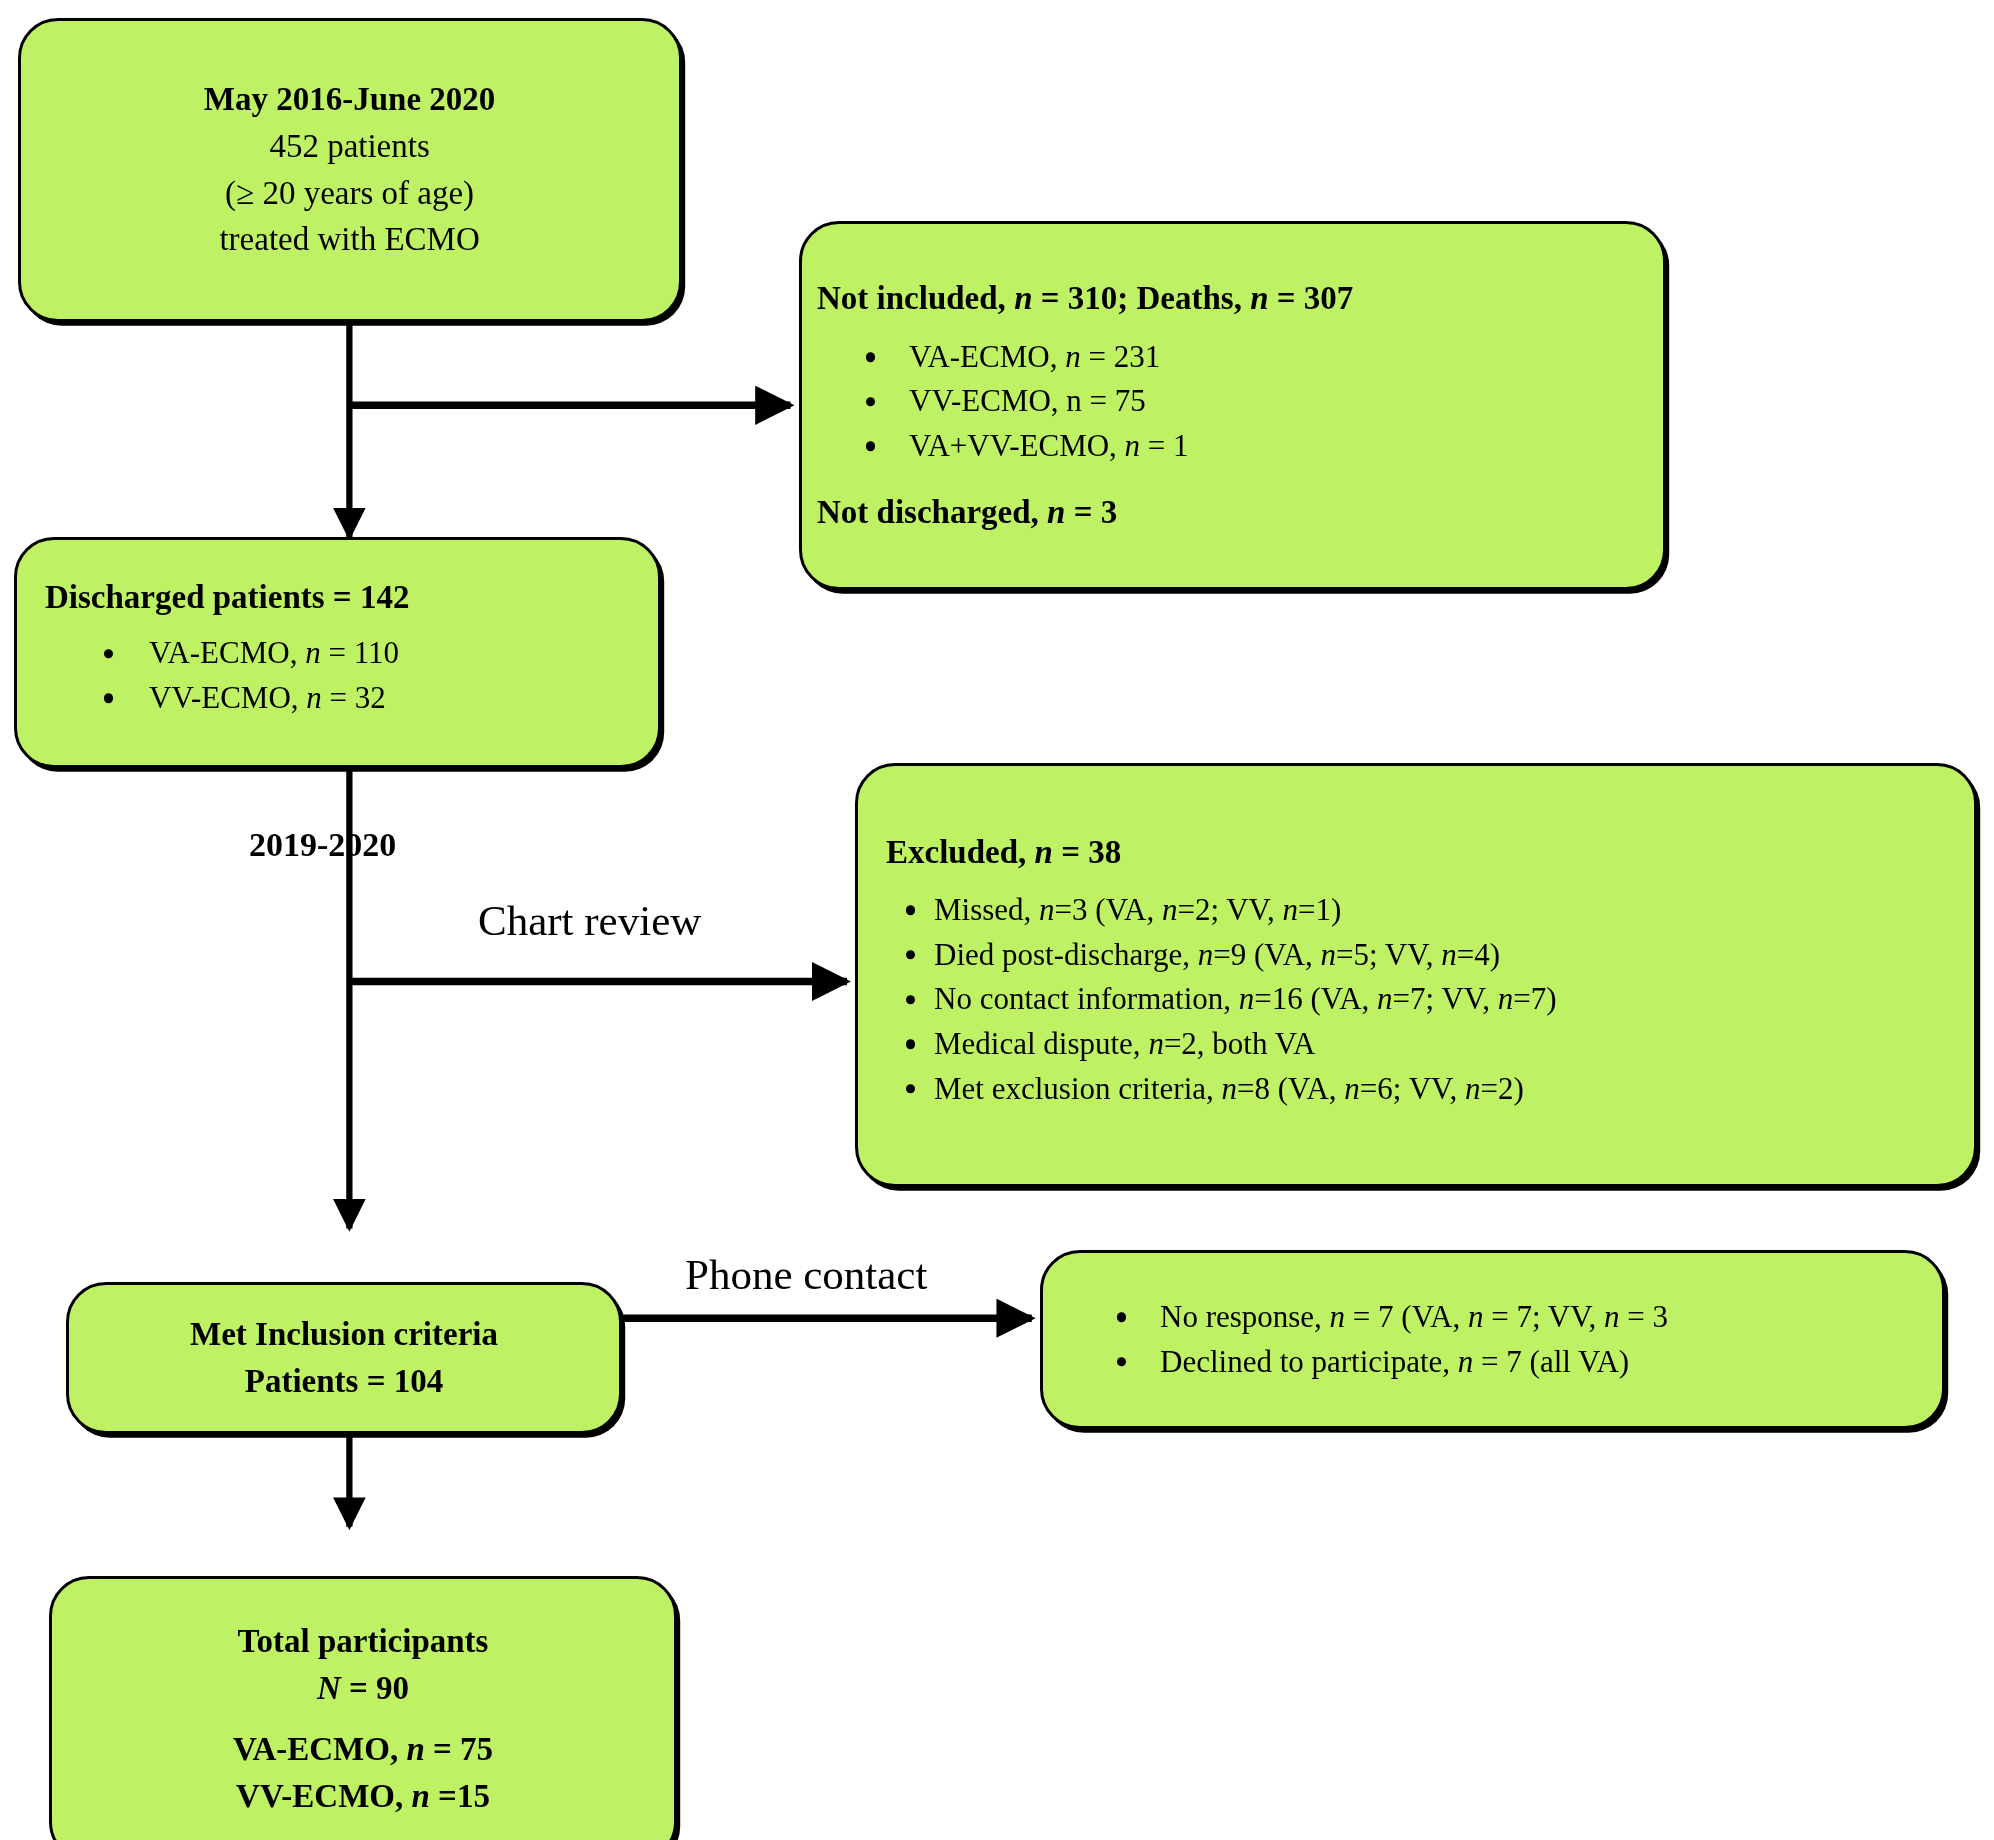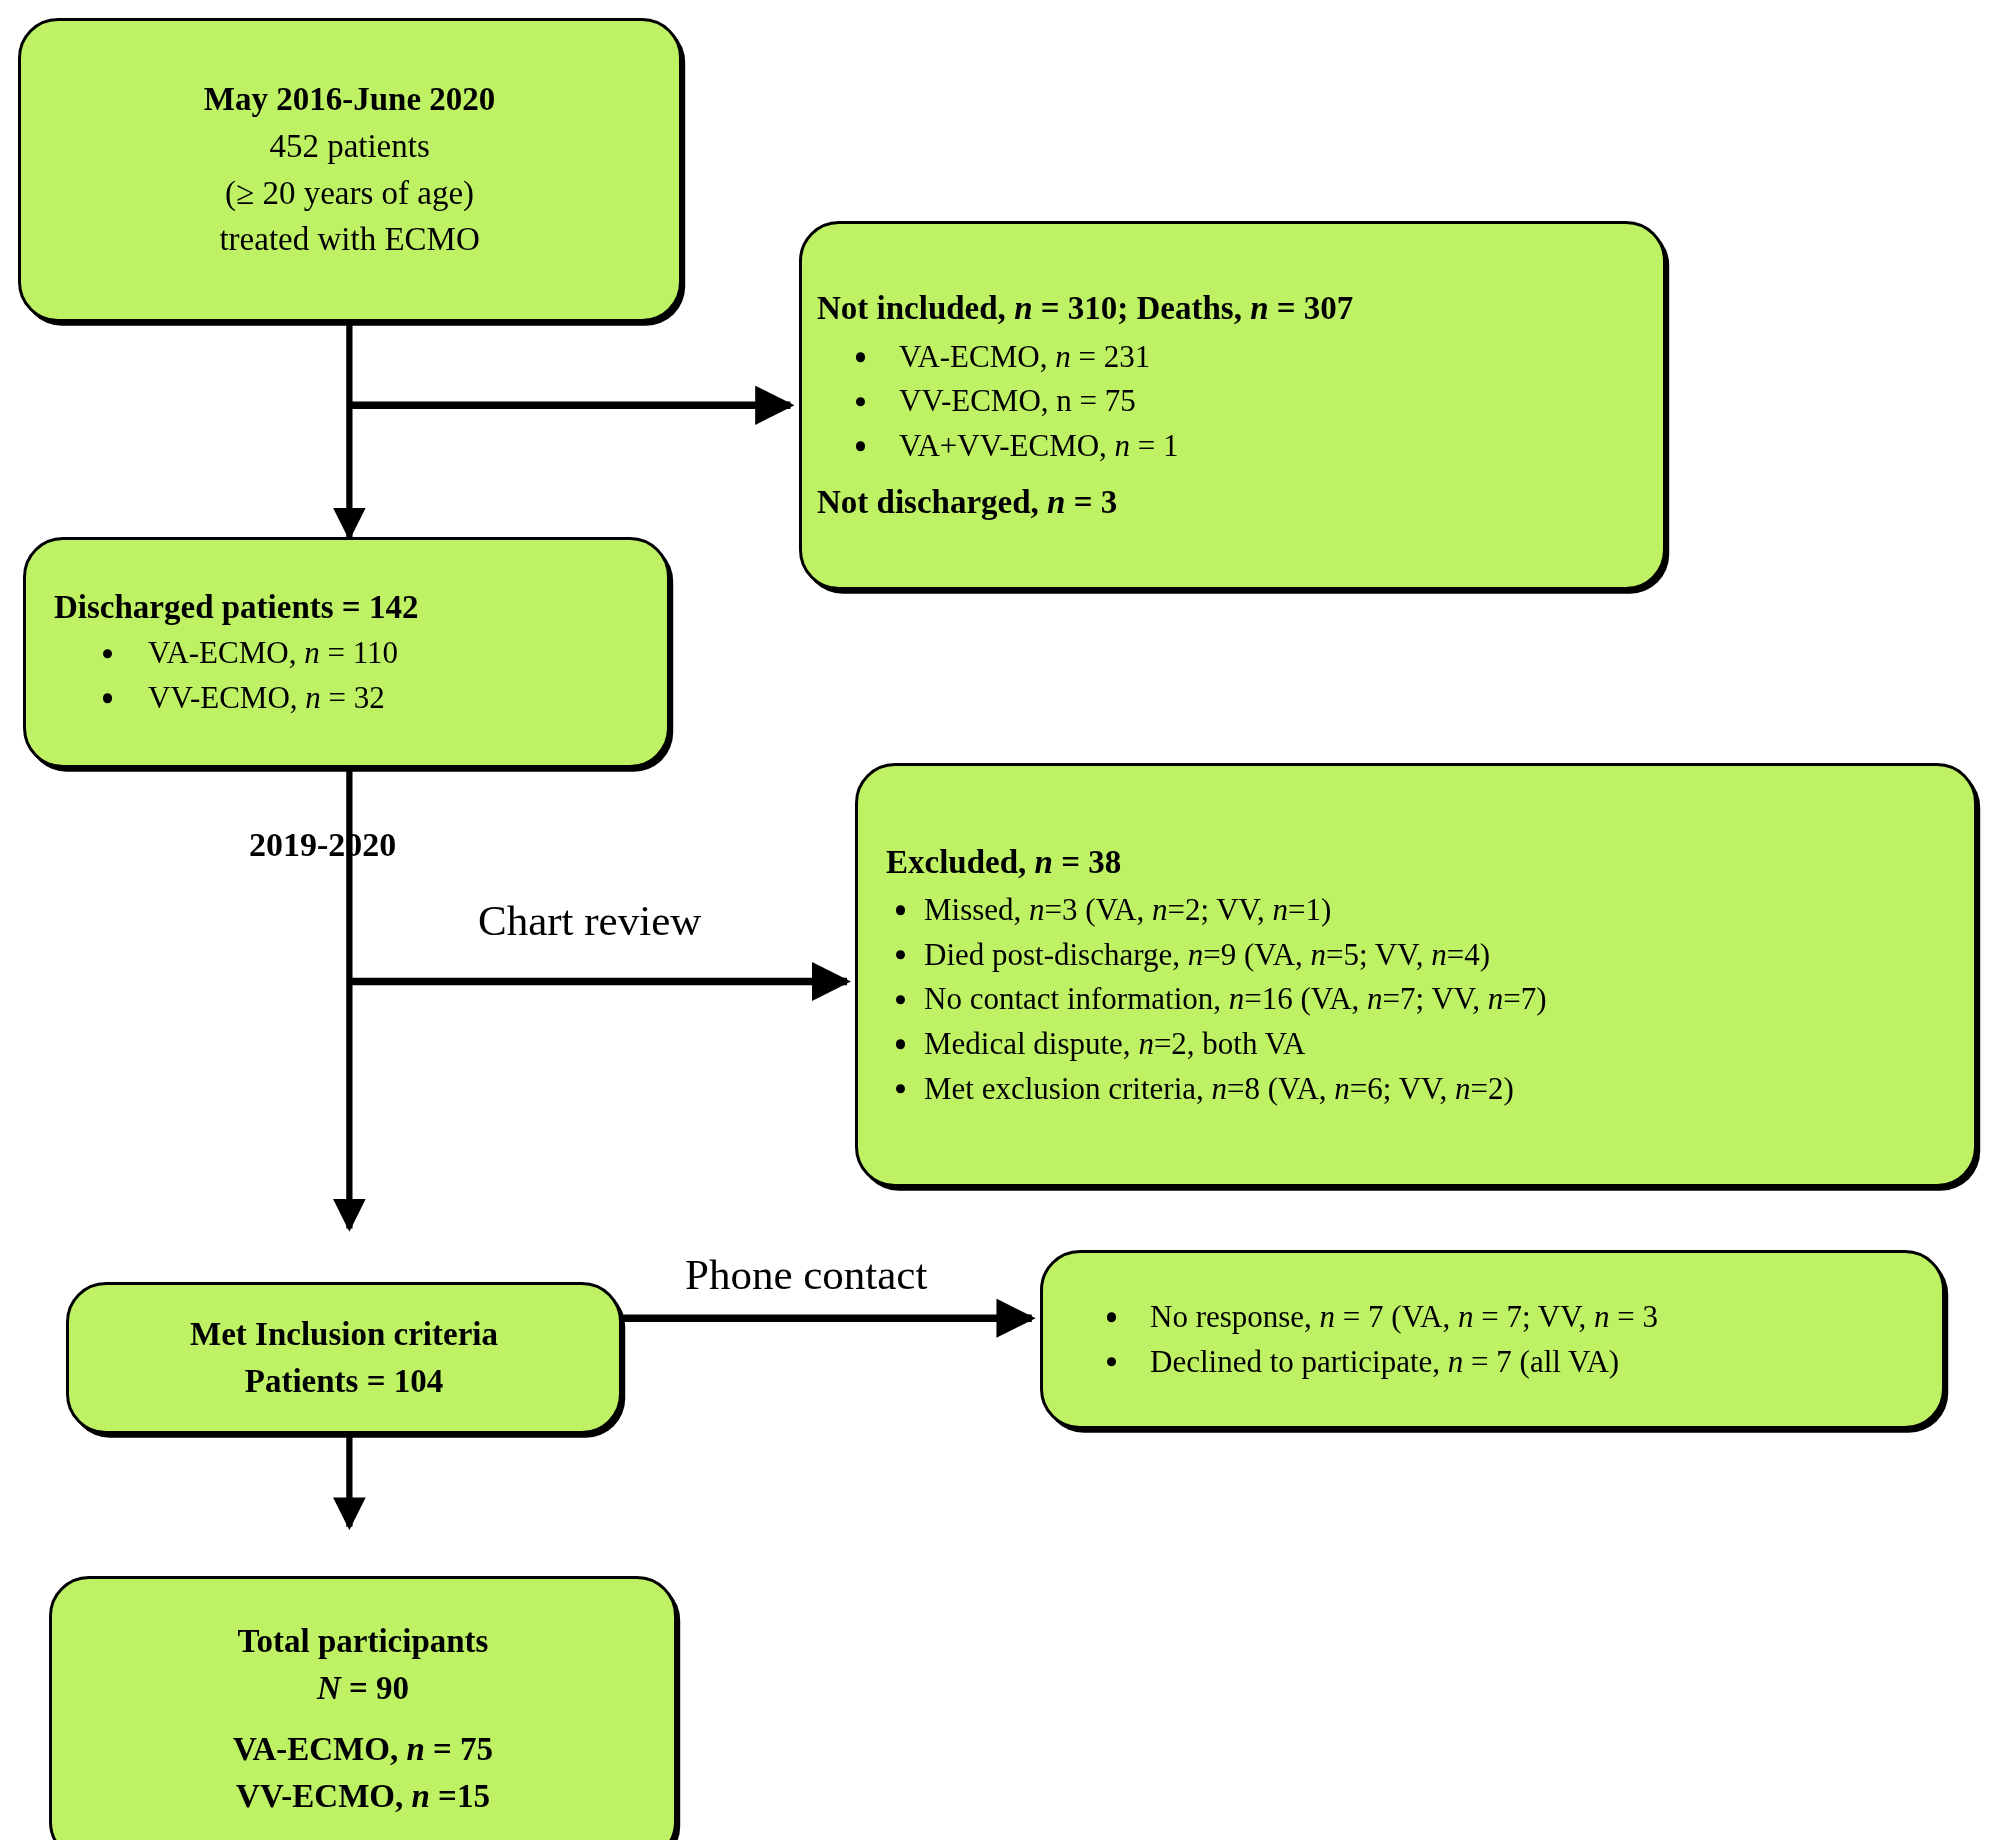--- a/index.html
+++ b/index.html
@@ -43,21 +43,21 @@
     white-space: nowrap;
     line-height: 1.42;
   }
   .b { font-weight: bold; }
   .it { font-style: italic; }
   .fs-main { font-size: 33px; }
   .fs-list { font-size: 31px; }
 
   ul.bullets {
     list-style: none;
-    margin: 0;
+    margin: 10px;
     padding: 0;
   }
   ul.bullets > li {
     position: relative;
     padding-left: 38px;
     line-height: 1.44;
     white-space: nowrap;
   }
   ul.bullets > li::before {
     content: "";
@@ -127,21 +127,21 @@
     <ul class="bullets indent fs-list">
       <li><span>VA-ECMO, </span><span class="it">n</span><span> = 231</span></li>
       <li><span>VV-ECMO, </span><span>n</span><span> = 75</span></li>
       <li><span>VA+VV-ECMO, </span><span class="it">n</span><span> = 1</span></li>
     </ul>
     <div class="line fs-main b" style="margin-top:10px;">
       <span>Not discharged, </span><span class="it">n</span><span> = 3</span>
     </div>
   </div>
 
-  <div class="box" style="left:23px; top:537px; width:647px; height:231px; padding:0 28px;">
+  <div class="box" style="left:14px; top:537px; width:647px; height:231px; padding:0 28px;">
     <div class="line fs-main b">Discharged patients = 142</div>
     <ul class="bullets indent2 fs-list">
       <li><span>VA-ECMO, </span><span class="it">n</span><span> = 110</span></li>
       <li><span>VV-ECMO, </span><span class="it">n</span><span> = 32</span></li>
     </ul>
   </div>
 
   <div class="stage-label" style="left:249px; top:826px;">2019-2020</div>
 
   <div class="edge-label" style="left:478px; top:896px;">Chart review</div>

